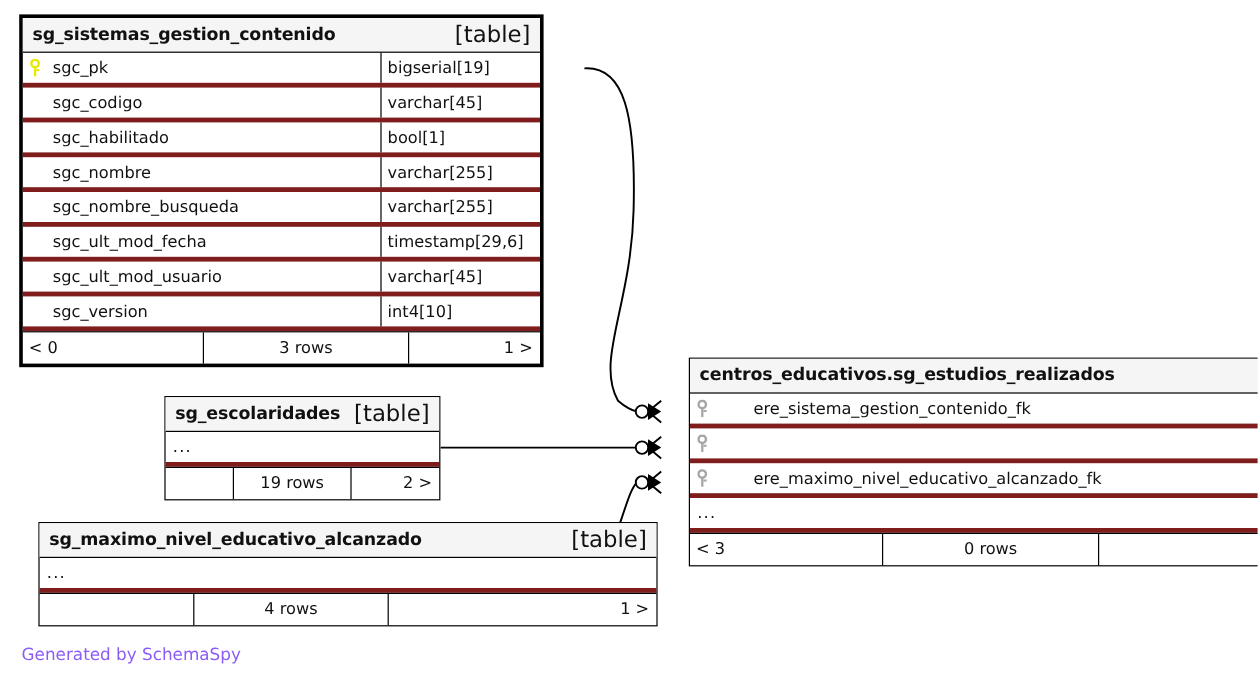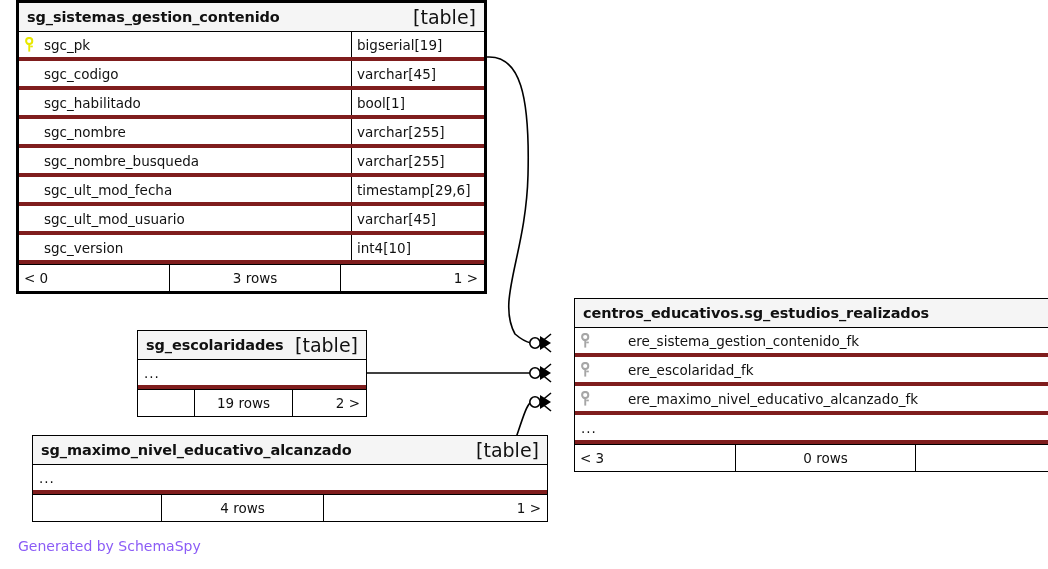--- a/index.html
+++ b/index.html
@@ -134,21 +134,21 @@
   
   #caption {
     position: absolute;
     left: 18px;
     top: 538px;
     font-size: 14px;
     color: #8b5cf6;
   }
 
   
-  #t-sgc          { left: 16px;  top: 0;  width: 471px; }
+  #t-sgc          { left: 16px;  top: 12px;  width: 437px; }
   #t-esco         { left: 137px; top: 330px; width: 230px; }
   #t-maximo       { left: 32px;  top: 435px; width: 516px; }
   #t-estudios     { left: 574px; top: 298px; width: 580px; }
 
   #t-sgc .col-type   { width: 133px; flex: 0 0 133px; }
   #t-sgc .f1 { width: 150px; flex: 0 0 150px; }
   #t-sgc .f2 { width: 171px; flex: 0 0 171px; }
   #t-sgc .f3 { flex: 1 1 auto; }
 
   #t-esco .f1 { width: 56px; flex: 0 0 56px; }
@@ -328,21 +328,20 @@
 
   <div class="row">
     <div class="col-name">
       <span class="key">
         <svg width="13" height="16" viewBox="0 0 13 16">
           <circle cx="4.2" cy="4" r="3.1" fill="none" stroke="#a6a6a6" stroke-width="2"></circle>
           <rect x="3.3" y="6.4" width="1.9" height="8.2" fill="#a6a6a6"></rect>
           <rect x="5.2" y="8.6" width="2.6" height="1.7" fill="#a6a6a6"></rect>
         </svg>
       </span>
-      <span class="name-txt fk-name">ere_escolaridad_fk</span>
     </div>
   </div>
 
   <div class="row">
     <div class="col-name">
       <span class="key">
         <svg width="13" height="16" viewBox="0 0 13 16">
           <circle cx="4.2" cy="4" r="3.1" fill="none" stroke="#a6a6a6" stroke-width="2"></circle>
           <rect x="3.3" y="6.4" width="1.9" height="8.2" fill="#a6a6a6"></rect>
           <rect x="5.2" y="8.6" width="2.6" height="1.7" fill="#a6a6a6"></rect>

